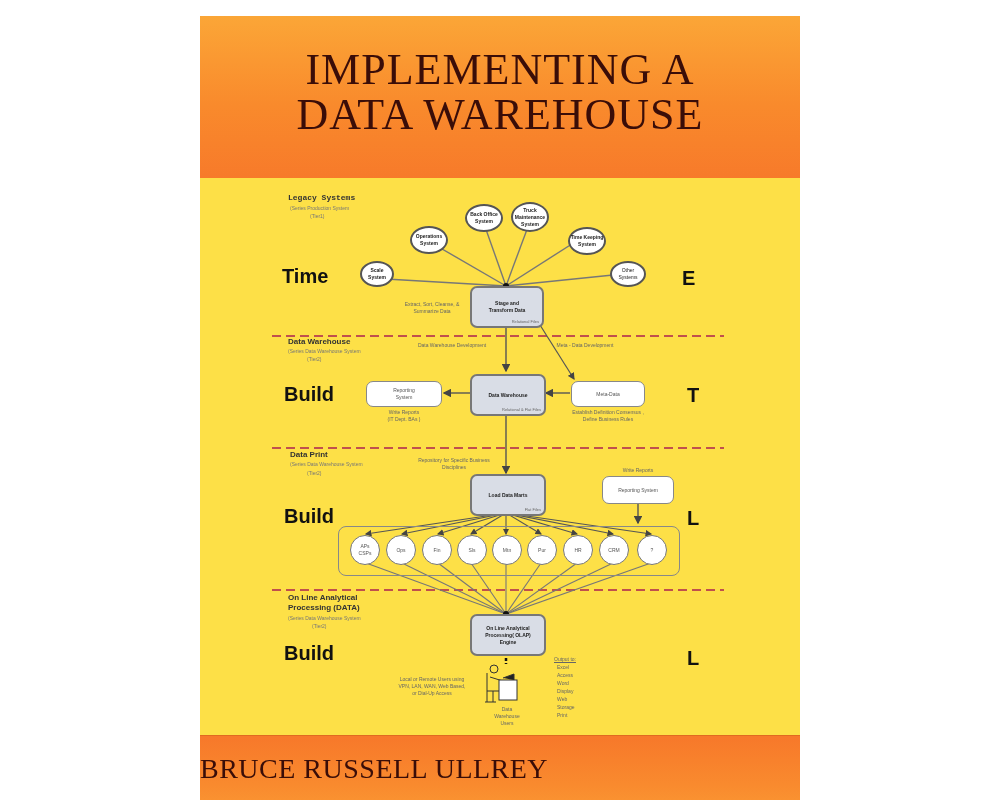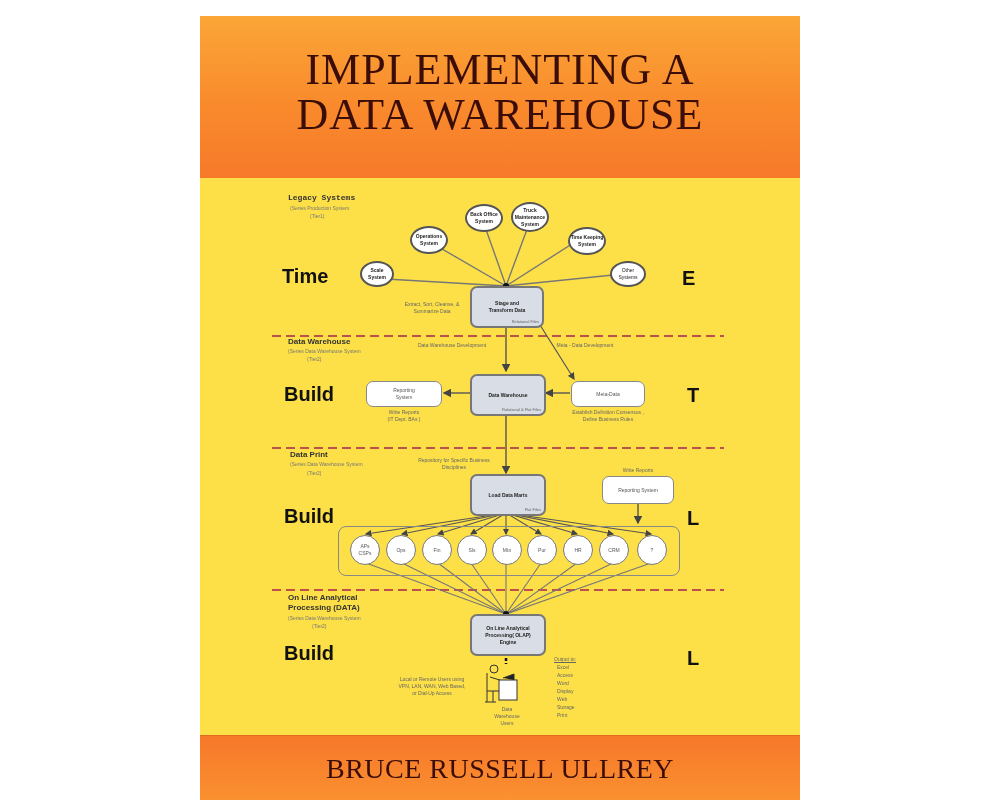--- a/index.html
+++ b/index.html
@@ -4,21 +4,21 @@
 <style>
   html,body{margin:0;padding:0;}
   body{width:1000px;height:800px;background:#ffffff;position:relative;overflow:hidden;font-family:"Liberation Sans",sans-serif;}
   .cover{position:absolute;left:200px;top:16px;width:600px;height:800px;background:#fde047;}
   .top-band{position:absolute;left:0;top:0;width:600px;height:162px;background:linear-gradient(180deg,#fba637 0%,#f98a2c 55%,#f77a2a 100%);}
   .bottom-band{position:absolute;left:0;top:719px;width:600px;height:81px;background:linear-gradient(180deg,#f7782a 0%,#f98a2e 60%,#fb9a33 100%);border-top:1px solid #e06a20;}
   .title{position:absolute;left:0;width:600px;text-align:center;font-family:"Liberation Serif",serif;color:#3a0d08;letter-spacing:1px;}
   .t1{top:32px;font-size:44px;line-height:44px;}
   .t2{top:77px;font-size:44px;line-height:44px;}
   .sub{position:absolute;left:0;top:120px;width:600px;text-align:center;font-family:"Liberation Serif",serif;font-size:28px;color:#3a0d08;}
-  .author{position:absolute;left:0;top:738px;width:600px;text-align:center;font-family:"Liberation Serif",serif;font-size:28px;color:#3a0d08;letter-spacing:0.5px;}
+  .author{position:absolute;left:0;top:738px;width:600px;font-family:"Liberation Serif",serif;font-size:28px;color:#3a0d08;letter-spacing:0.5px;}
   .diagram{position:absolute;left:0;top:0;width:600px;height:800px;}
   .svg-layer{position:absolute;left:0;top:0;}
   .lbl{position:absolute;font-family:"Liberation Sans",sans-serif;color:#333;}
   .phase{font-weight:bold;font-size:20px;color:#111;}
   .letter{font-weight:bold;font-size:20px;color:#111;}
   .sec-title{font-weight:bold;font-size:8px;color:#333;line-height:10px;}
   .sec-sub{font-size:5px;color:#777;line-height:8px;}
   .small{font-size:5px;color:#666;line-height:7px;text-align:center;}
   .node{position:absolute;display:flex;align-items:center;justify-content:center;text-align:center;font-size:5px;font-weight:bold;color:#222;line-height:7px;}
   .ellipse{border:2px solid #555;border-radius:50%;background:#fff;}

